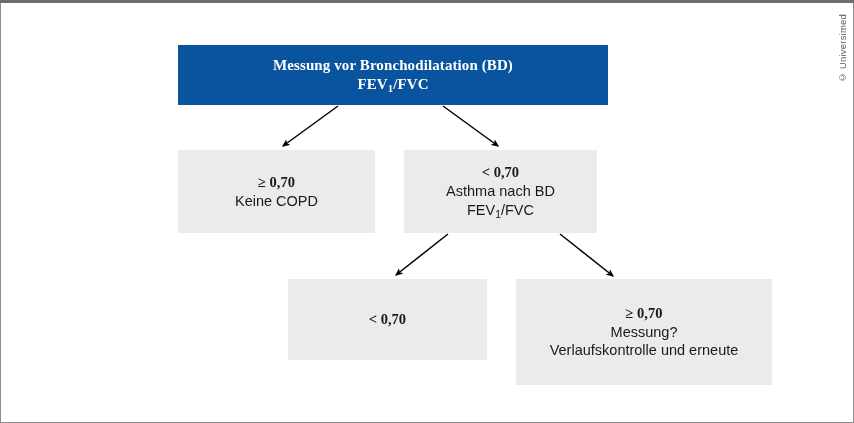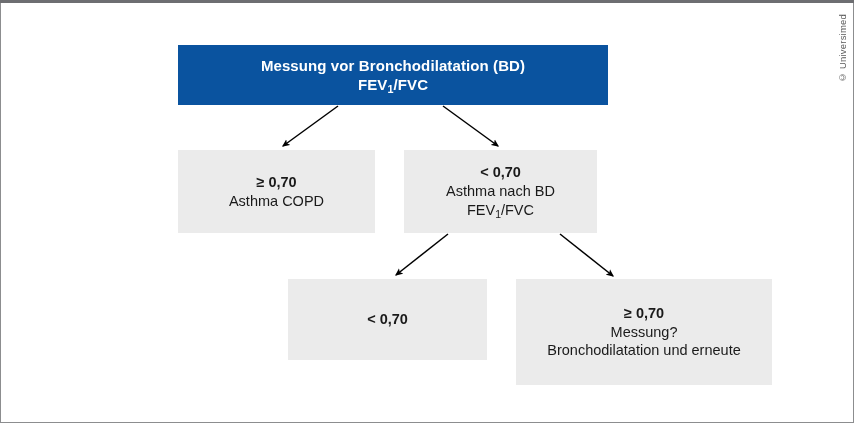--- a/index.html
+++ b/index.html
@@ -62,20 +62,21 @@
     justify-content: center;
     text-align: center;
     line-height: 1.30;
   }
   .node .line {
     display: block;
     white-space: nowrap;
   }
   .node .line.strong {
     font-weight: bold;
+    font-family: Liberation Serif, serif;
   }
 
   #node-root {
     left: 178px;
     top: 45px;
     width: 430px;
     height: 60px;
     background: #0a539f;
     color: #ffffff;
     font-size: 15px;
@@ -173,34 +174,34 @@
     </g>
   </svg>
 
   <div class="node" id="node-root">
     <span class="line strong">Messung vor Bronchodilatation (BD)</span>
     <span class="line strong">FEV<sub>1</sub>/FVC</span>
   </div>
 
   <div class="node" id="node-no-copd">
     <span class="line strong">≥ 0,70</span>
-    <span class="line">Asthma COPD</span>
+    <span class="line">Keine COPD</span>
   </div>
 
   <div class="node" id="node-post-bd">
     <span class="line strong">&lt; 0,70</span>
     <span class="line">Asthma nach BD</span>
     <span class="line">FEV<sub>1</sub>/FVC</span>
   </div>
 
   <div class="node" id="node-copd-confirmed">
     <span class="line strong">&lt; 0,70</span>
   </div>
 
   <div class="node" id="node-asthma">
     <span class="line strong">≥ 0,70</span>
     <span class="line">Messung?</span>
-    <span class="line">Bronchodilatation und erneute</span>
+    <span class="line">Verlaufskontrolle und erneute</span>
   </div>
 
   <div id="copyright">© Universimed</div>
 
 </div>
 
 </body></html>

